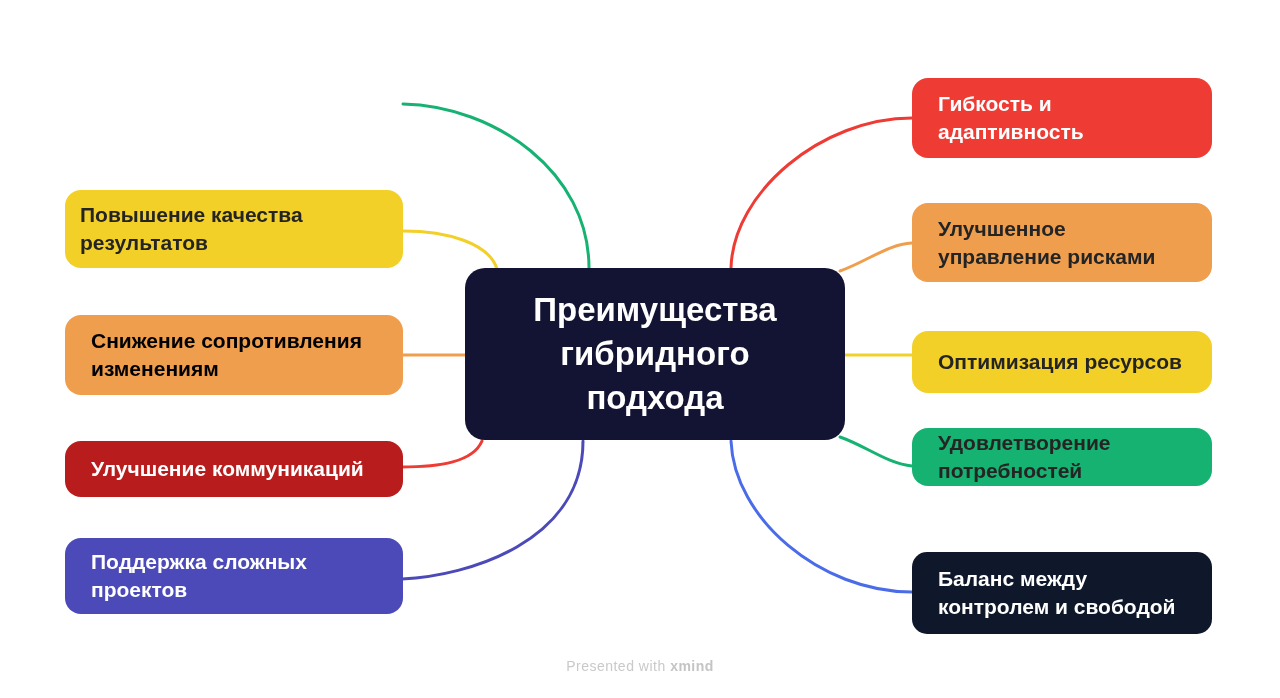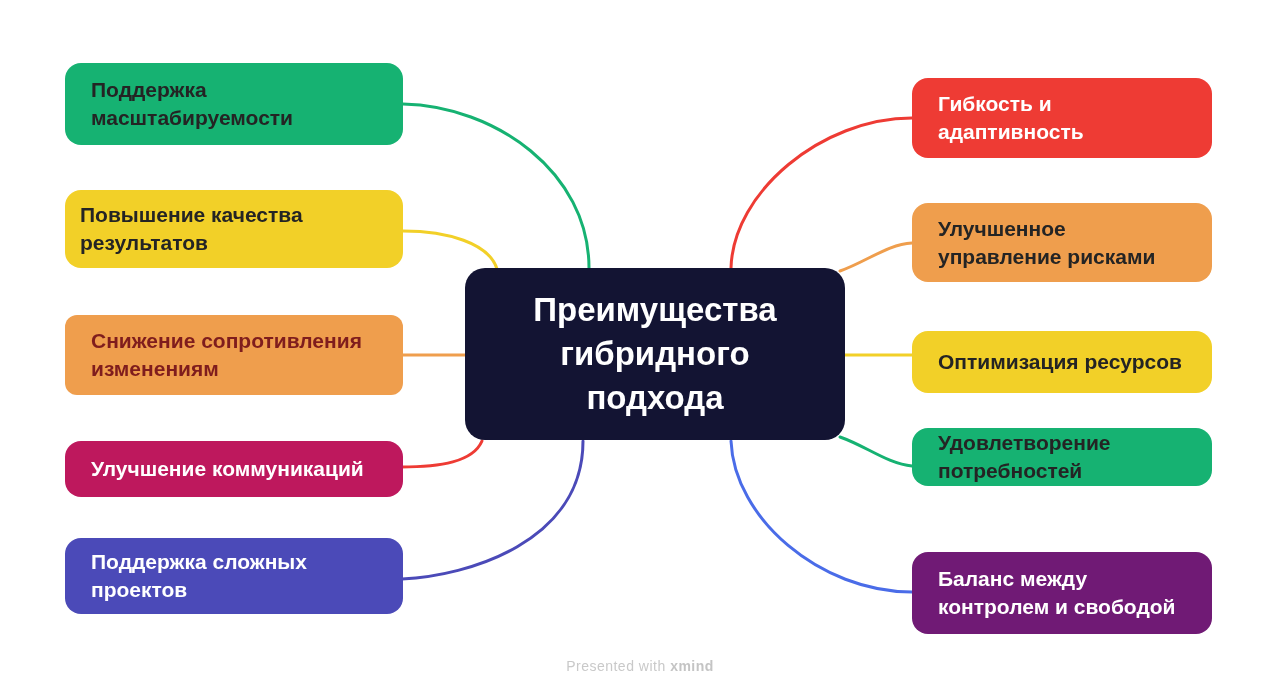--- a/index.html
+++ b/index.html
@@ -63,34 +63,32 @@
     <path d="M840,271 C866,262 888,244 912,243" stroke="#ef9e4d"></path>
     <path d="M845,355 L913,355" stroke="#f2d028"></path>
     <path d="M840,437 C866,446 888,464 912,466" stroke="#16b272"></path>
     <path d="M731,441 C734,518 820,592 912,592" stroke="#4a6ce8"></path>
   </svg>
 
   <div class="center-node" style="background-color: rgb(19, 20, 51); color: rgb(255, 255, 255);">Преимущества
 гибридного
 подхода</div>
 
-  <div class="node ln ln1" style="background-color: rgb(22, 178, 114); color: rgb(36, 36, 36);">Поддержка
-масштабируемости</div>
   <div class="node ln ln2" style="background-color: rgb(242, 208, 40); color: rgb(36, 36, 36);">Повышение качества
 результатов</div>
-  <div class="node ln ln3" style="background-color: rgb(239, 158, 77); color: #7f1d1d; border-radius: 12px;">Снижение сопротивления
+  <div class="node ln ln3" style="background-color: rgb(239, 158, 77); color: #000000;">Снижение сопротивления
 изменениям</div>
-  <div class="node ln ln4" style="background-color: #be185d; color: rgb(255, 255, 255);">Улучшение коммуникаций</div>
+  <div class="node ln ln4" style="background-color: #b91c1c; color: rgb(255, 255, 255);">Улучшение коммуникаций</div>
   <div class="node ln ln5" style="background-color: rgb(75, 74, 184); color: rgb(255, 255, 255);">Поддержка сложных
 проектов</div>
 
   <div class="node rn rn1" style="background-color: rgb(238, 59, 52); color: rgb(255, 255, 255);">Гибкость и
 адаптивность</div>
   <div class="node rn rn2" style="background-color: rgb(239, 158, 77); color: rgb(36, 36, 36);">Улучшенное
 управление рисками</div>
   <div class="node rn rn3" style="background-color: rgb(242, 208, 40); color: rgb(36, 36, 36);">Оптимизация ресурсов</div>
   <div class="node rn rn4" style="background-color: rgb(22, 178, 114); color: rgb(36, 36, 36);">Удовлетворение
 потребностей</div>
-  <div class="node rn rn5" style="background-color: #701a75; color: rgb(255, 255, 255);">Баланс между
+  <div class="node rn rn5" style="background-color: #0f172a; color: rgb(255, 255, 255); border-radius: 15px;">Баланс между
 контролем и свободой</div>
 
   <div class="footer"><span>Presented with </span><b>xmind</b></div>
 </div>
 
 </body></html>

